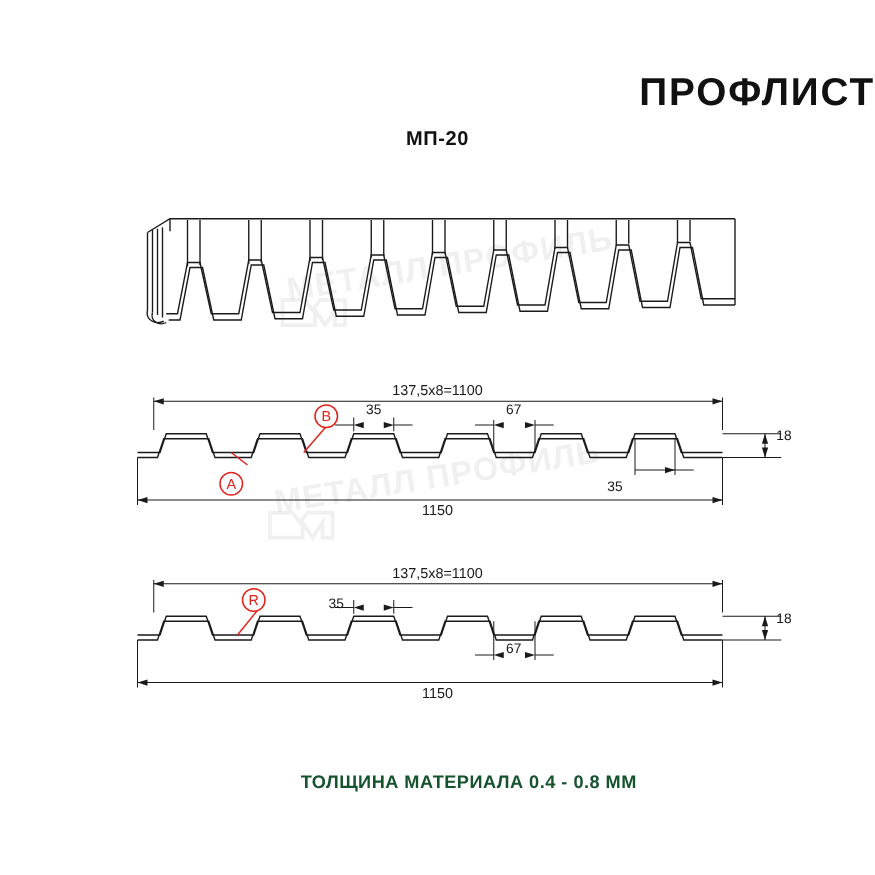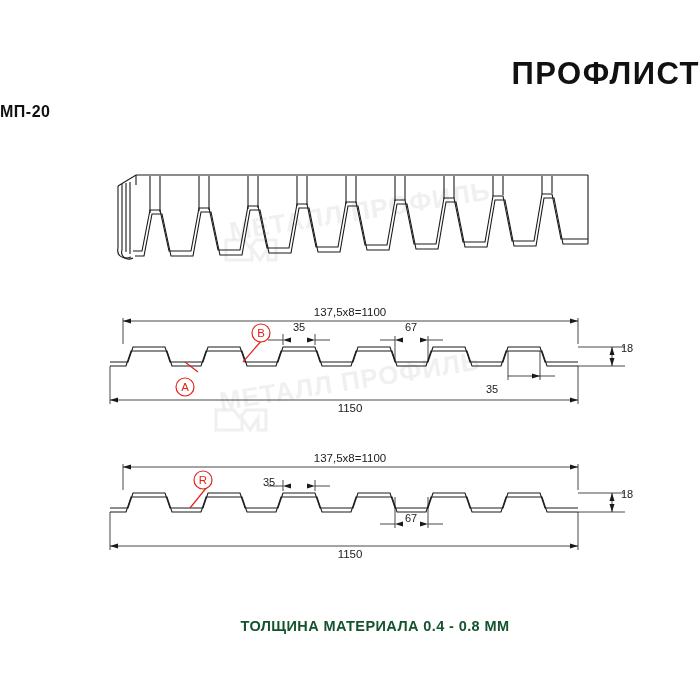--- a/index.html
+++ b/index.html
@@ -28,21 +28,21 @@
     font-size: 31px;
     font-weight: bold;
     letter-spacing: 1.5px;
     color: #111111;
   }
   .subtitle {
     position: absolute;
     top: 103px;
     left: 0;
     width: 700px;
-    text-align: left;
+    text-align: center;
     font-size: 16px;
     font-weight: bold;
     letter-spacing: 0.5px;
     color: #111111;
   }
   .footnote {
     position: absolute;
     top: 618px;
     left: 0;
     width: 700px;

